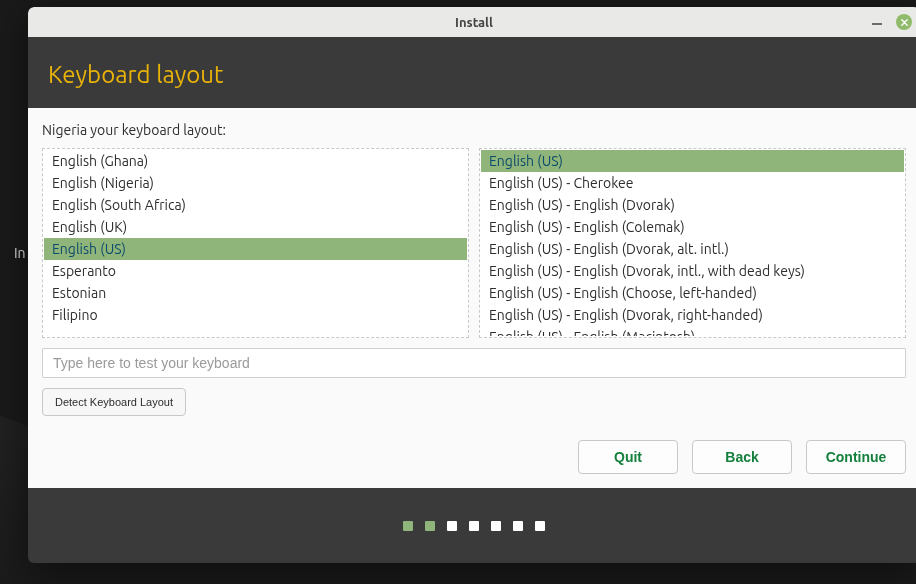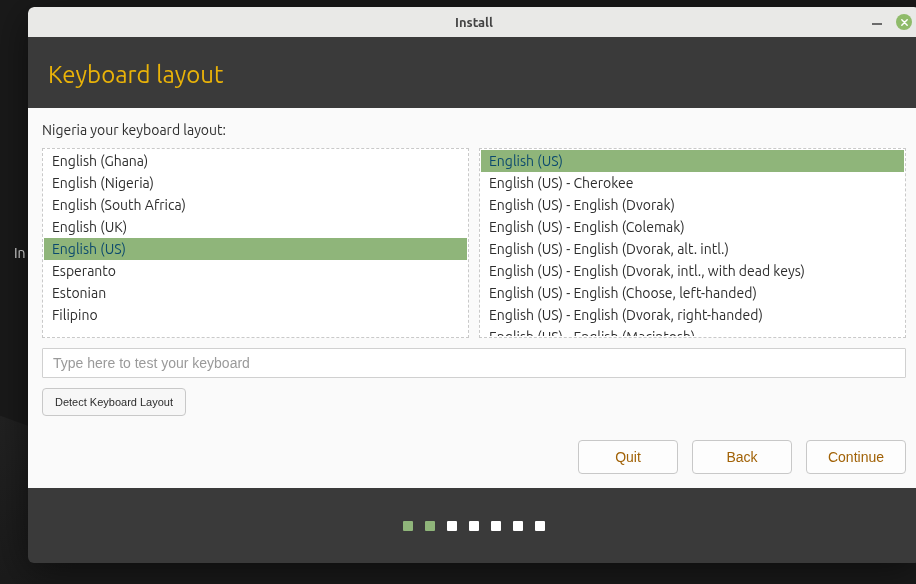--- a/index.html
+++ b/index.html
@@ -135,22 +135,23 @@
       justify-content:flex-end;
       gap:14px;
     }
     .actions button {
       width: 100px;
       padding: 8px 0;
       border:1px solid #c8c8c8;
       background:#fdfdfd;
       border-radius:4px;
       font-size:14px;
-      color:#a16207;
+      color:#15803d;
       cursor:pointer;
+      font-weight:bold;
     }
     .footer {
       flex: 1;
       display:flex;
       align-items:center;
       justify-content:center;
       gap: 12px;
     }
     .dot { width:10px; height:10px; background:#fff; border-radius:1px; }
     .dot.done { background:#8fb57a; }

